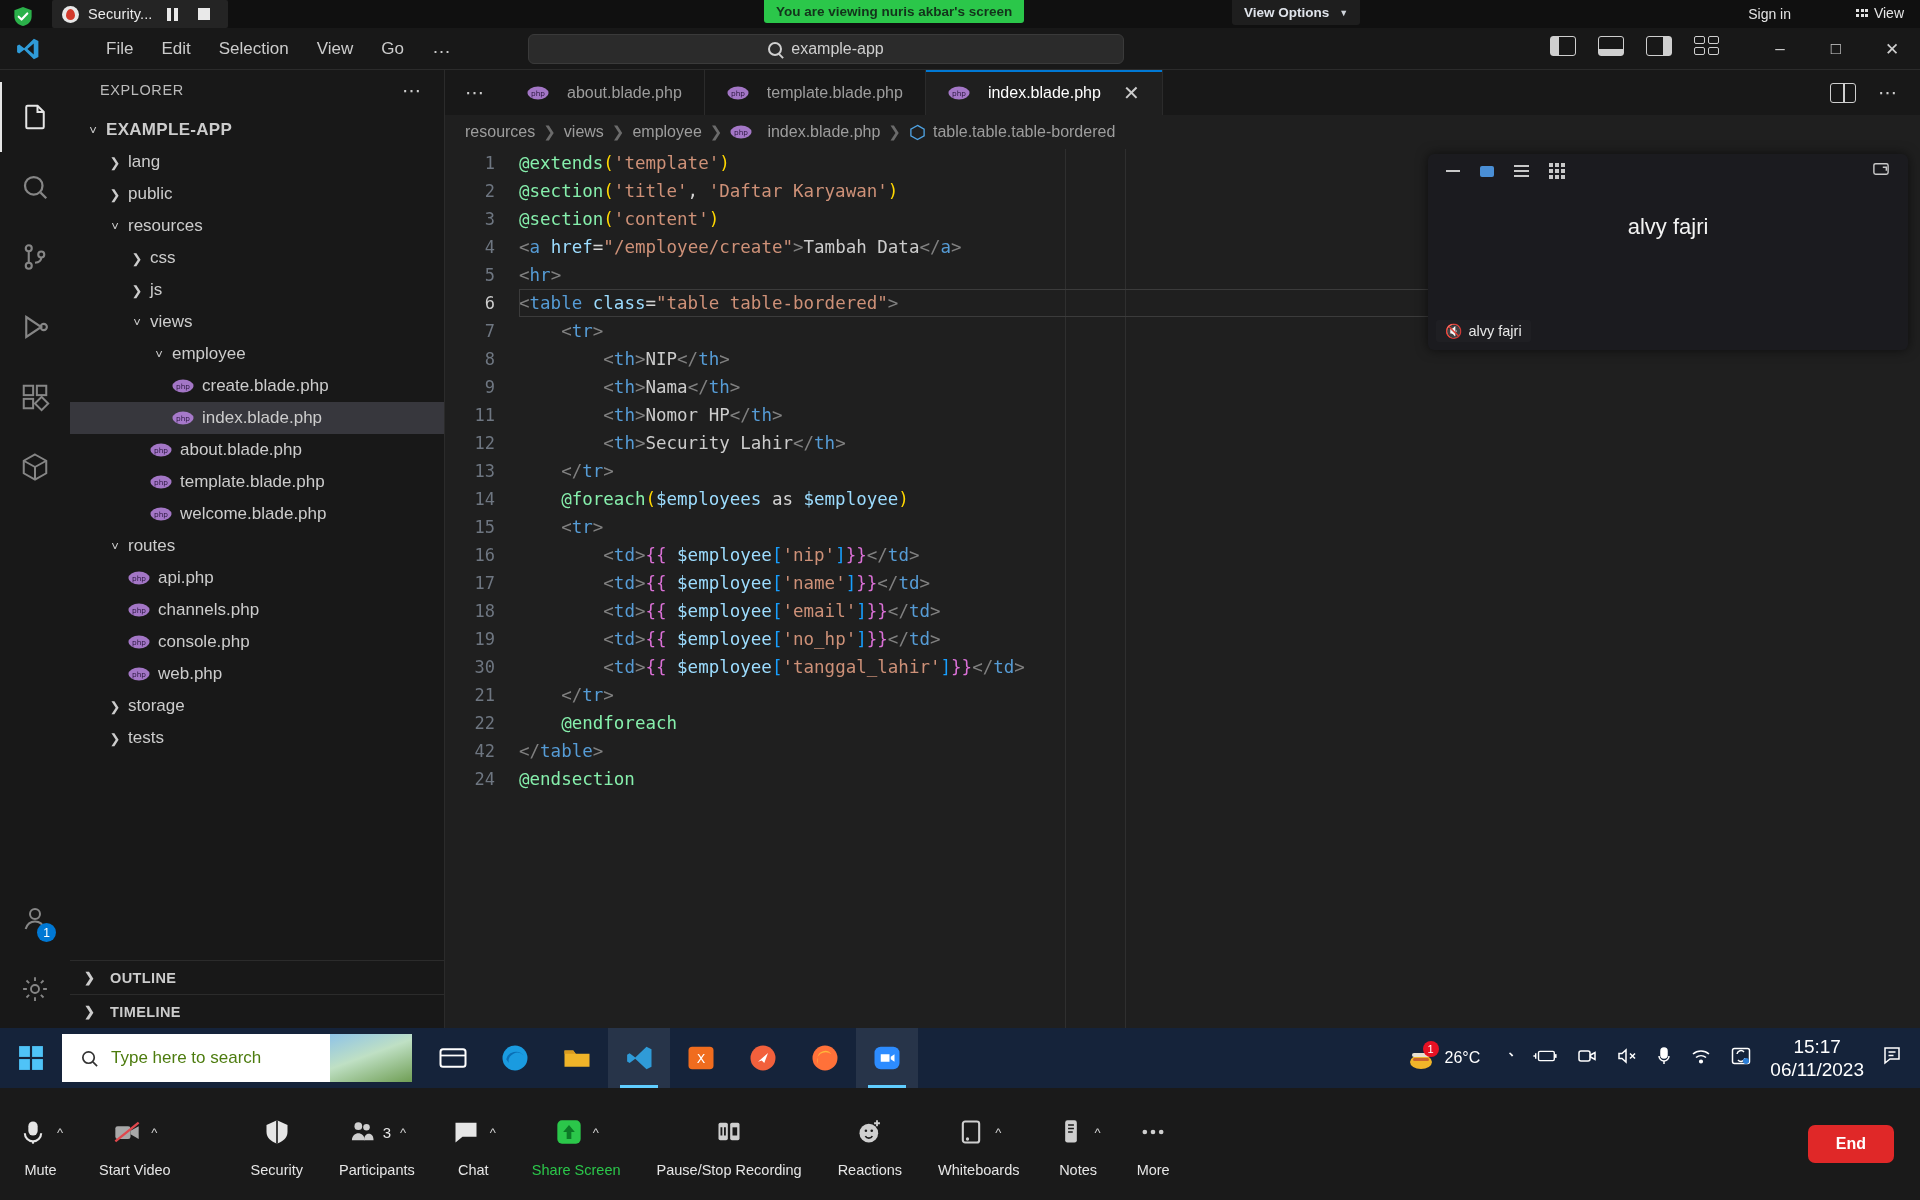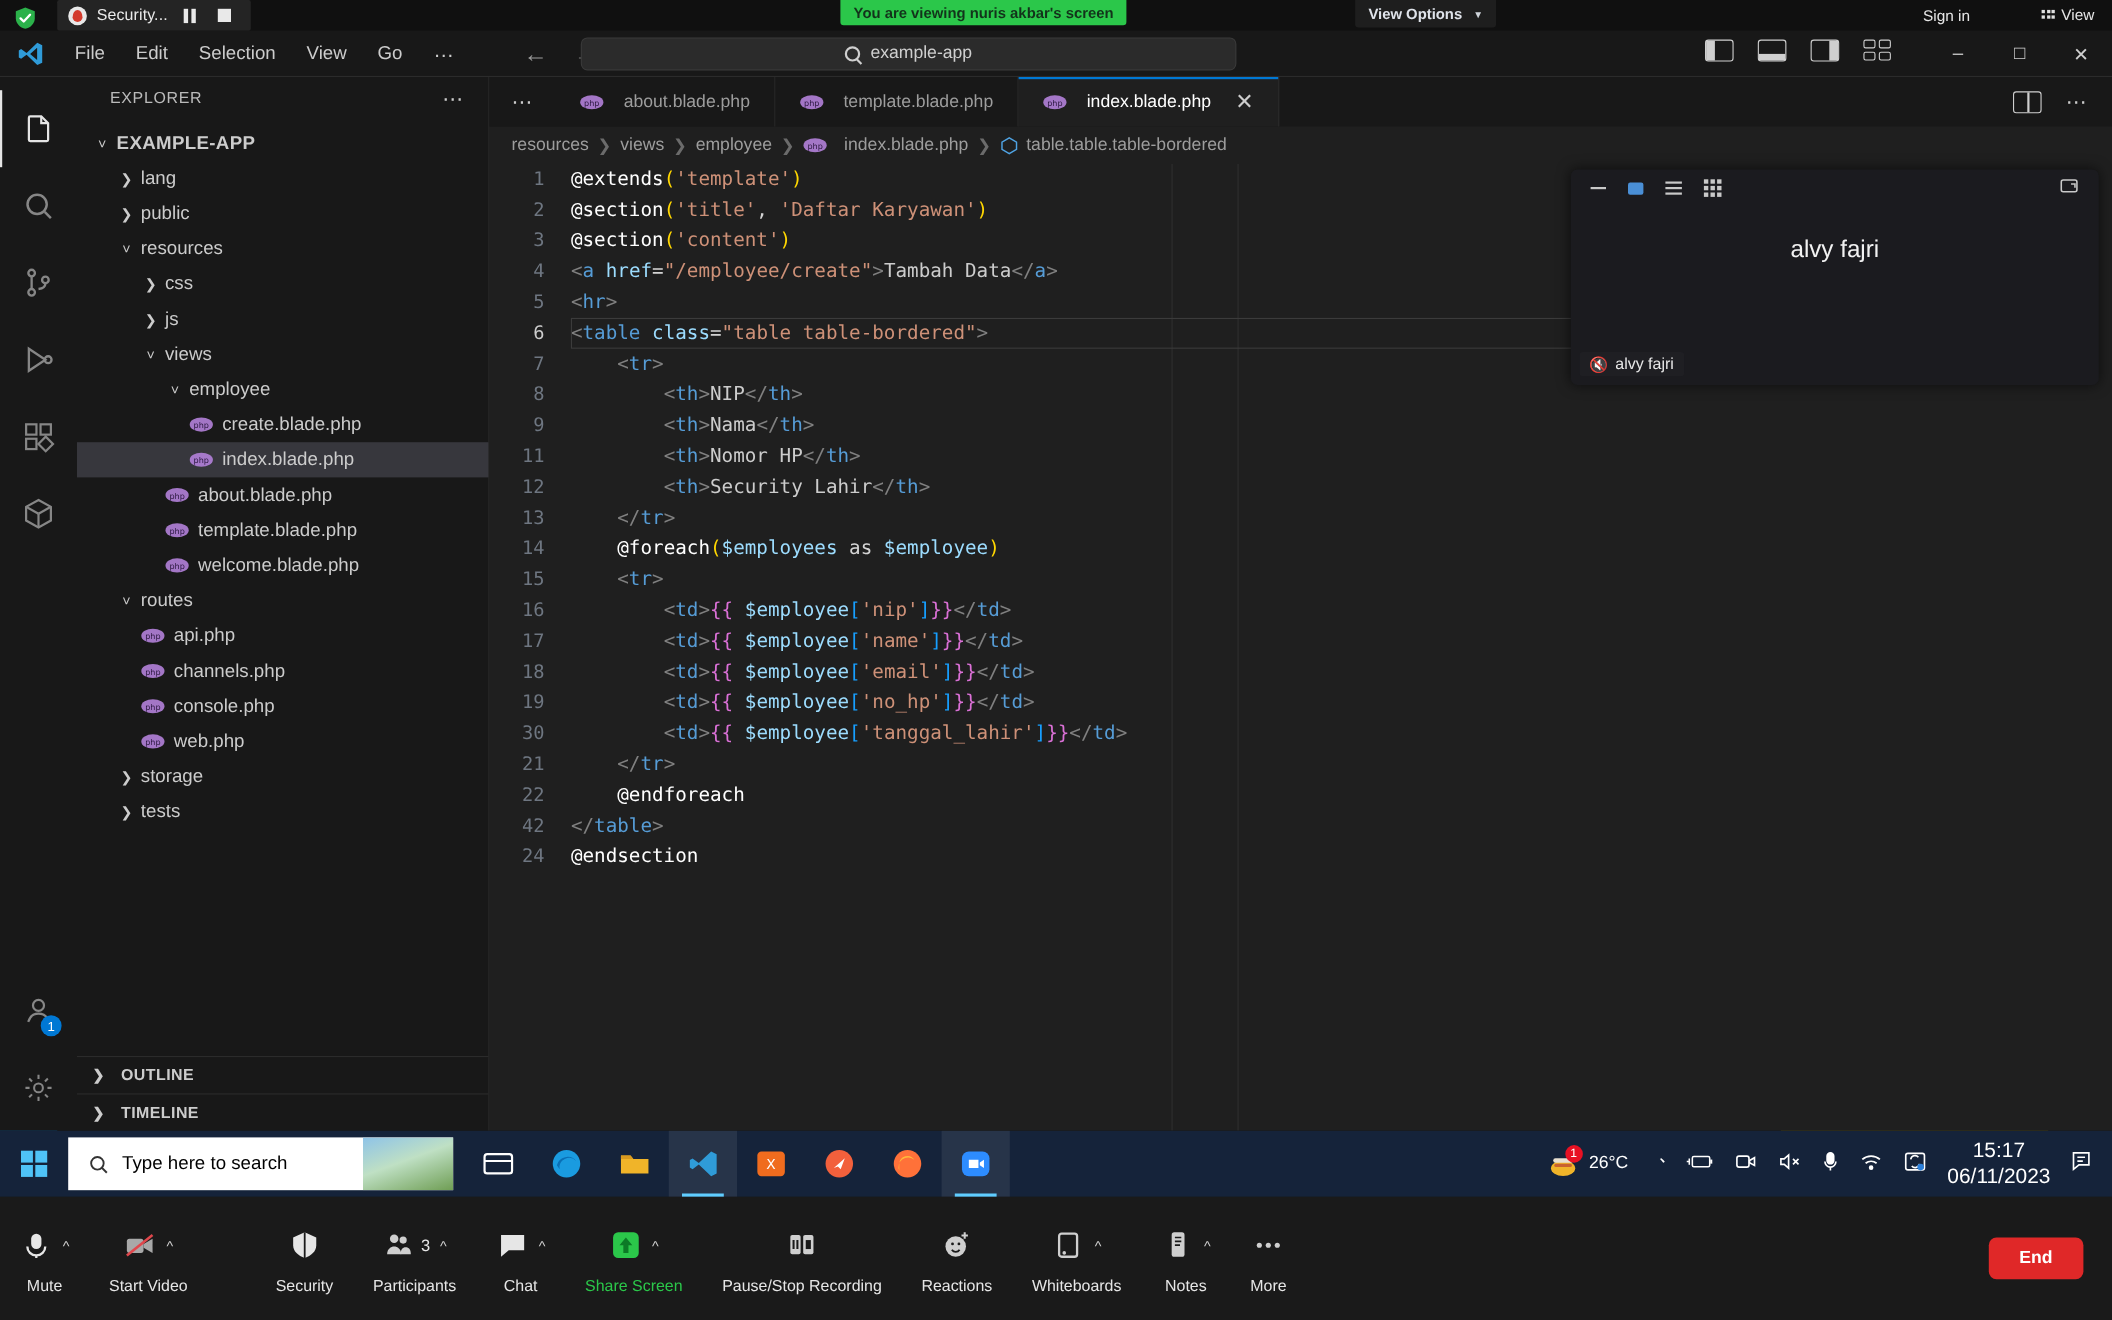--- a/index.html
+++ b/index.html
@@ -63,21 +63,21 @@
   .grid-ic { display:grid; grid-template-columns:repeat(3,3px); grid-template-rows:repeat(2,3px); gap:1.4px; }
   .grid-ic i { background:#e0e0e0; display:block; width:3px; height:3px; }
 
   
   .vscode {
     position: absolute; top: 28px; left: 0; width: 1920px; height: 1000px;
     background: #1f1f1f;
   }
   .vs-titlebar {
     height: 42px; display: flex; align-items: center;
-    background: #181818; border-bottom: 1px solid #2b2b2b; position: relative;
+    background: #181818; border-bottom: 1px solid #2b2b2b; position: relative; gap: 38px;
   }
   .vs-logo { width: 54px; display:flex; align-items:center; justify-content:center; }
   .vs-logo svg { width: 26px; height: 26px; }
   .vs-menu { display: flex; align-items: center; gap: 0px; }
   .vs-menu div { color: #cccccc; font-size: 17px; padding: 3px 14px; cursor: default; }
   .vs-menu div.dots { font-size: 19px; letter-spacing: 1px; padding-top: 0; }
   .vs-navarrows { display:flex; align-items:center; gap: 24px; margin-left: 48px; }
   .vs-navarrows span { color: #9a9a9a; font-size: 22px; line-height: 1; }
   .vs-navarrows span.fwd { color: #7a7a7a; }
   .vs-search {
@@ -163,21 +163,21 @@
   .code-line.cur { }
   .ln { width: 74px; text-align:right; padding-right: 24px; color:#6e7681; flex:none;
     font-size: 17px; }
   .code-line.cur .ln { color:#cccccc; }
   .codetext { white-space: pre; color:#cccccc; }
   .cur-box { position:absolute; left:74px; right: 100px; top:0; bottom:0;
     border:1px solid #3b3b3b; pointer-events:none; }
   .indent-guide { position:absolute; top:0; bottom:0; width:1px; background:#2f2f2f; }
 
   
-  .t-dir   { color:#ffffff; }
+  .t-dir   { color:#86efac; }
   .t-paren { color:#ffd700; }
   .t-str   { color:#ce9178; }
   .t-tag   { color:#569cd6; }
   .t-brk   { color:#808080; }
   .t-attr  { color:#9cdcfe; }
   .t-txt   { color:#cccccc; }
   .t-var   { color:#9cdcfe; }
   .t-mag   { color:#da70d6; }
   .t-blue2 { color:#179fff; }
   .t-op    { color:#d4d4d4; }
@@ -216,21 +216,21 @@
   .tabnine { background:#8a7400; color:#ffffff; }
 
   
   .taskbar {
     position:absolute; bottom: 112px; left:0; width:1920px; height:60px;
     background: #15233a; display:flex; align-items:center;
   }
   .tb-start { width: 62px; display:flex; align-items:center; justify-content:center; }
   .tb-search { width: 350px; height: 48px; background:#ffffff; display:flex; align-items:center;
     gap: 12px; padding-left: 18px; position:relative; overflow:hidden; }
-  .tb-search .ph { color:#000000; font-size:17px; }
+  .tb-search .ph { color:#4d7c0f; font-size:17px; }
   .tb-search-img { position:absolute; right:0; top:0; bottom:0; width:82px;
     background: linear-gradient(160deg,#8ec3e8 0%,#bfe0c4 45%,#6f9e54 100%); }
   .tb-icons { display:flex; align-items:center; gap: 0px; margin-left: 10px; }
   .tb-ic { width: 62px; height: 60px; display:flex; align-items:center; justify-content:center;
     position:relative; }
   .tb-ic.active::after { content:''; position:absolute; bottom:0; left:12px; right:12px; height:3px; background:#60cdff; }
   .tb-ic.active { background: rgba(255,255,255,.08); }
   .tb-tray { margin-left:auto; display:flex; align-items:center; gap:18px; padding-right: 14px;
     color:#ffffff; font-size:16px; }
   .tb-clock { text-align:center; line-height:1.22; font-size:19px; }

